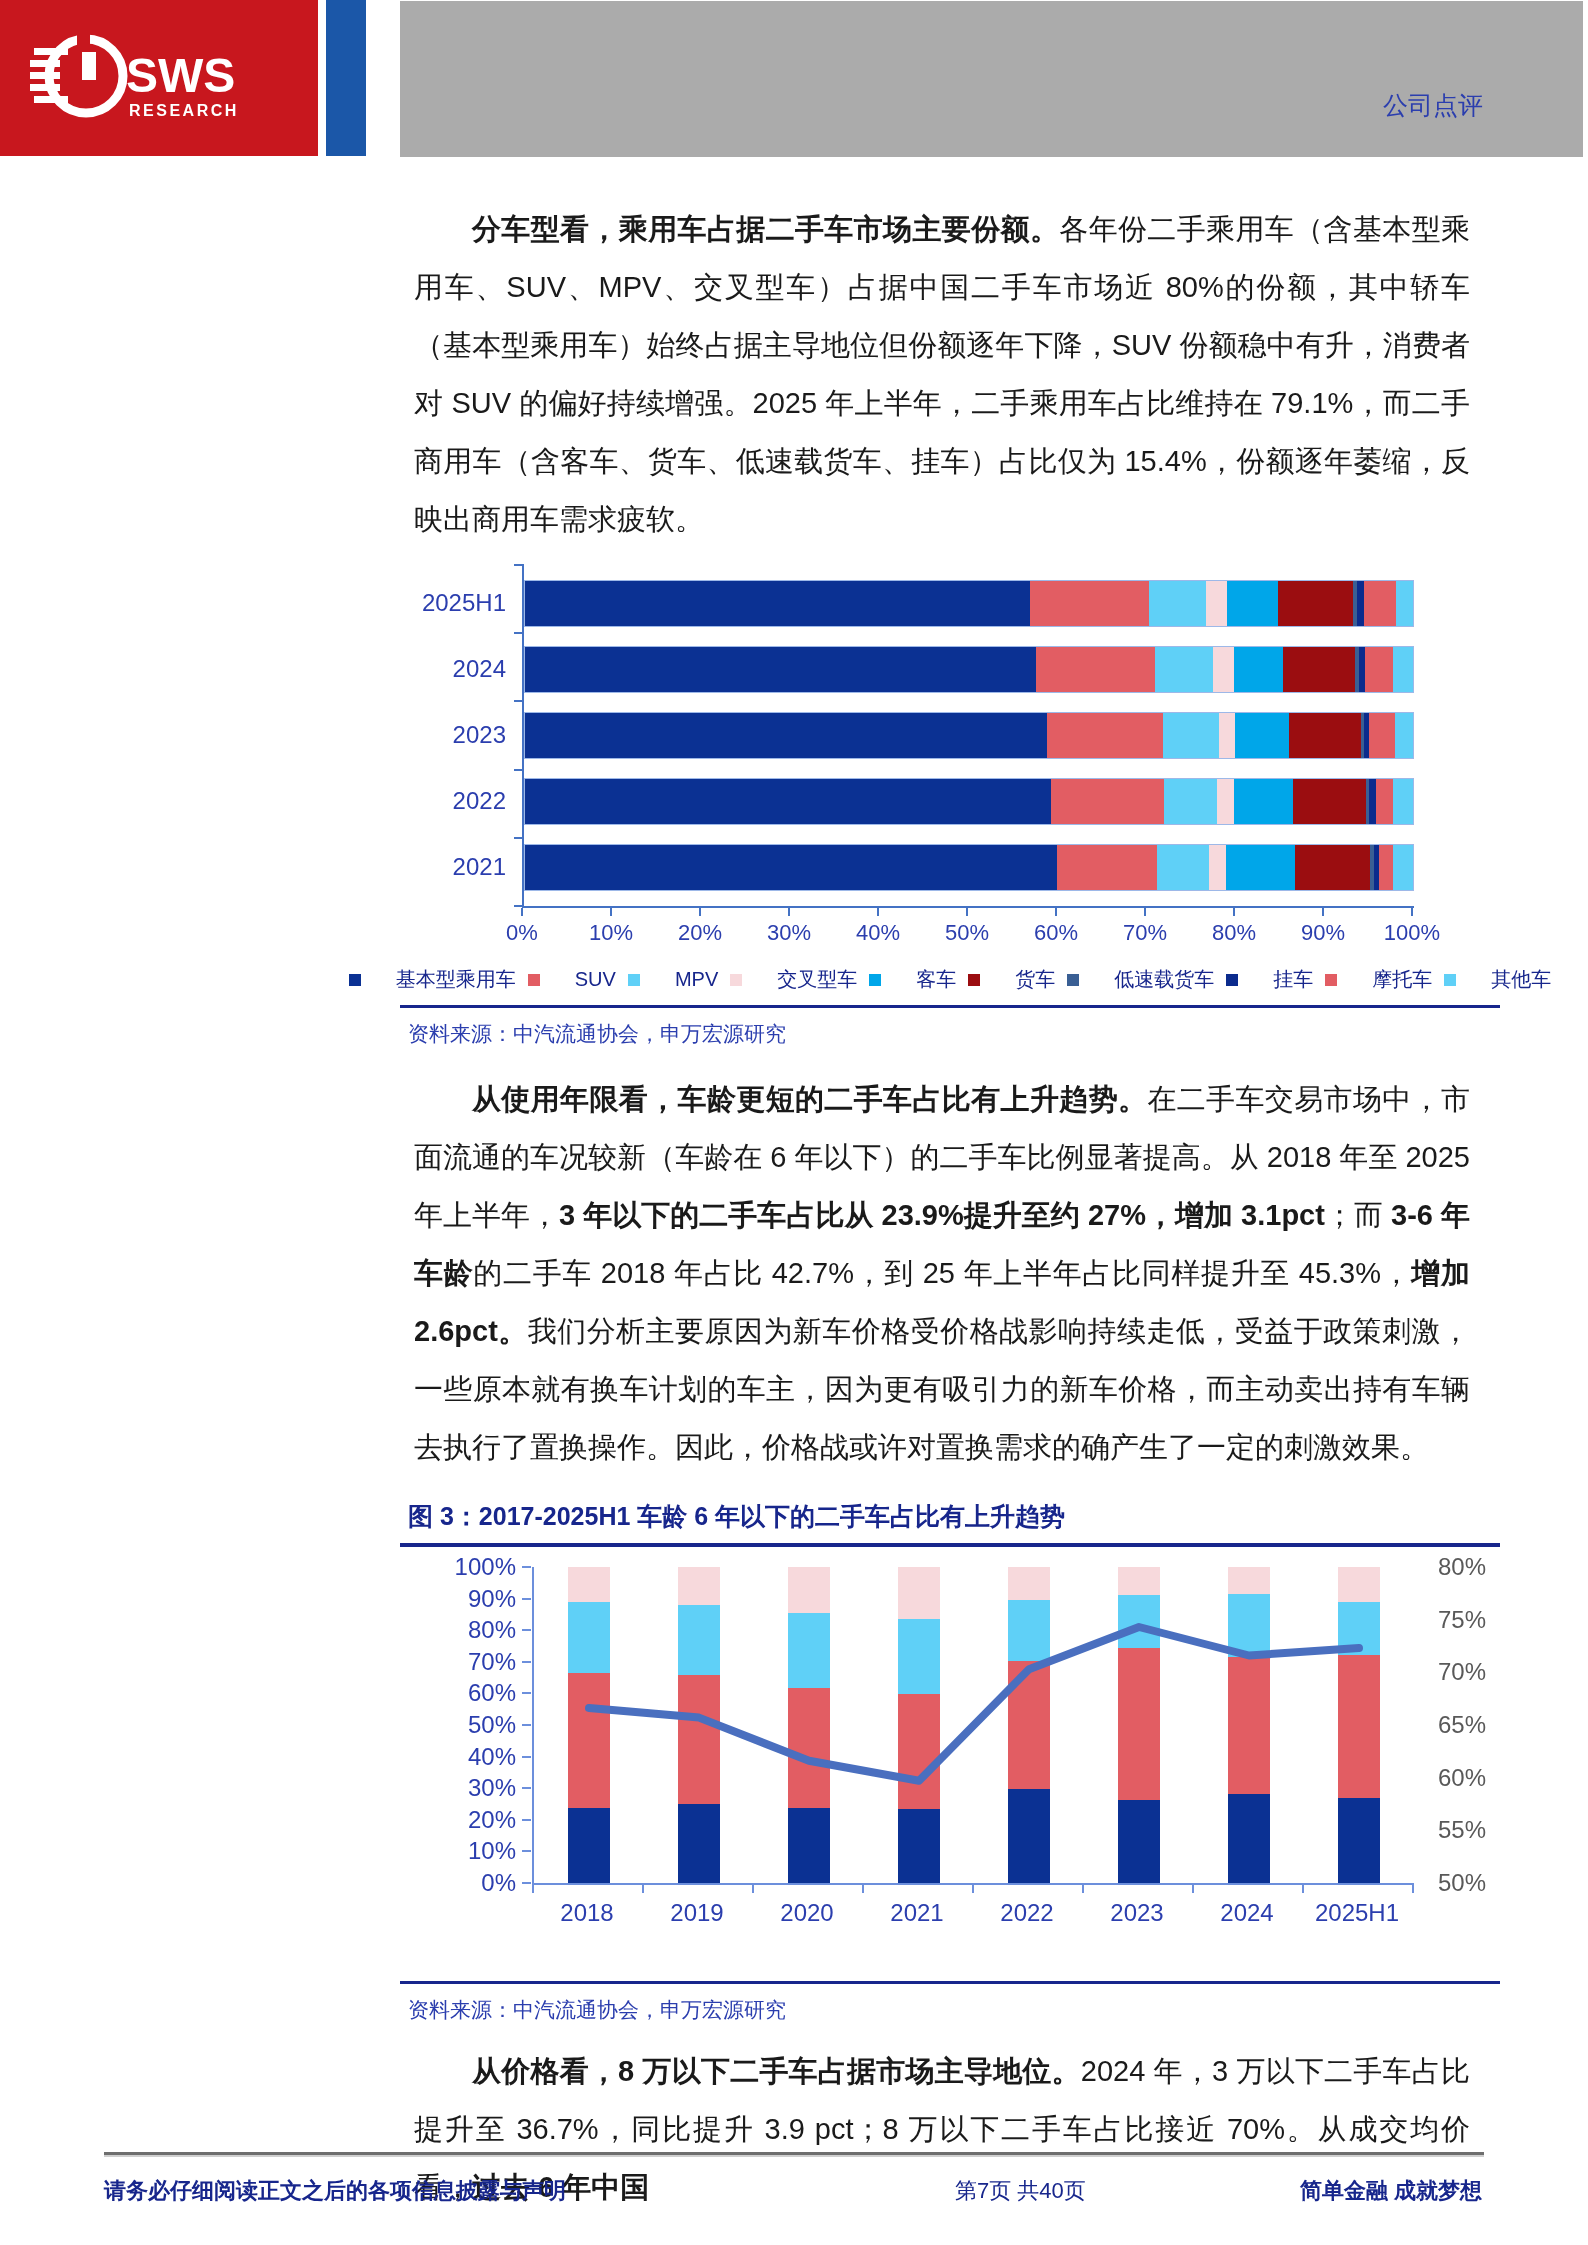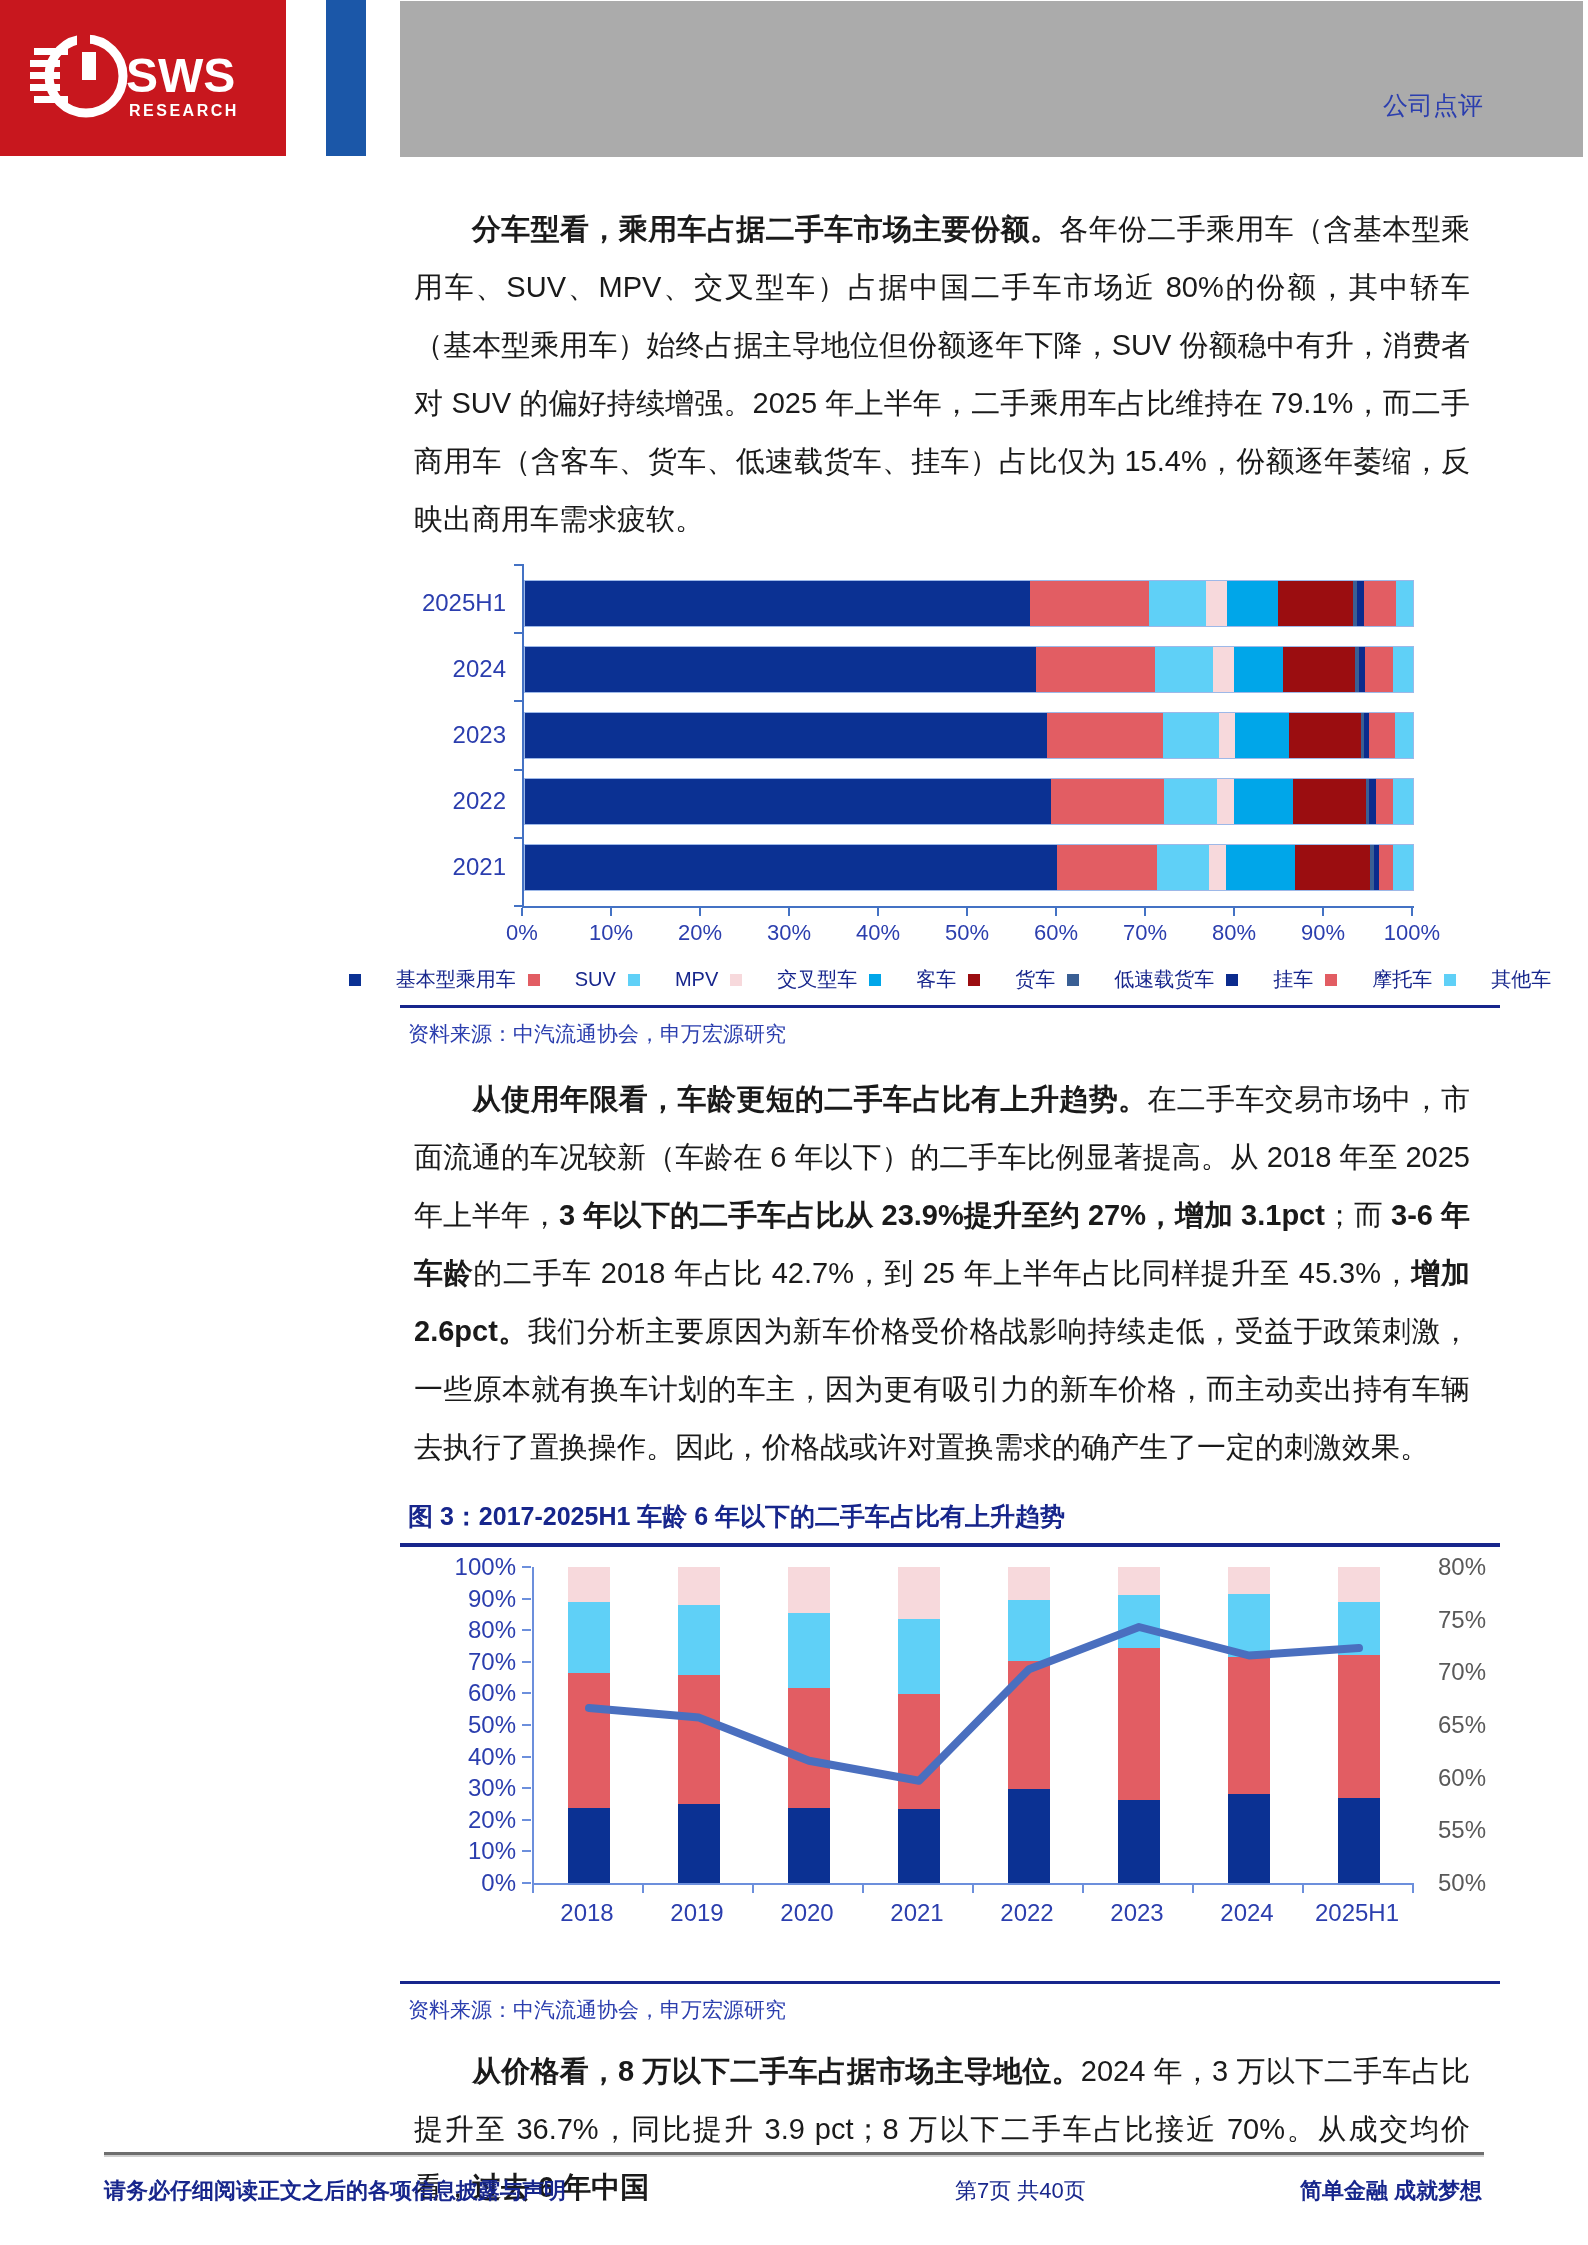--- a/index.html
+++ b/index.html
@@ -1,20 +1,20 @@
 <!DOCTYPE html>
 <html style="--header-red: #C8171E; --header-blue: #1B57A8; --header-gray: #ABABAB; --accent-navy: #17268C; --blue-text: #2B3EAE; --axis-blue: #4472C4; --axis-light: #6C8FDC; --gray-text: #595959; --text-black: #1A1A1A;"><head>
 <meta charset="utf-8">
 <title>SWS Research Report Page</title>
 <style>
   html,body{margin:0;padding:0;background:#e9e9e9;}
   .page{position:relative;width:1588px;height:2245px;background:#ffffff;overflow:hidden;margin:0 auto;
         font-family:"Liberation Sans","DejaVu Sans",sans-serif;}
   
-  .hdr-red{position:absolute;left:0;top:0;width:286px;height:156px;background:var(--header-red);}
+  .hdr-red{position:absolute;left:0;top:0;width:318px;height:156px;background:var(--header-red);}
   .hdr-blue{position:absolute;left:326px;top:0;width:40px;height:156px;background:var(--header-blue);}
   .hdr-gray{position:absolute;left:400px;top:1px;right:5px;height:156px;background:var(--header-gray);
             display:flex;align-items:center;justify-content:flex-end;box-sizing:border-box;padding:52px 100px 0 0;}
   .doc-type{color:var(--blue-text);font-size:25px;}
   .logo{position:absolute;left:30px;top:22px;}
   
   .content{position:absolute;left:400px;top:156px;width:1100px;}
   .para{font-size:29px;line-height:58px;color:var(--text-black);text-align:justify;text-indent:58px;margin:0 30px 0 14px;}
   .para .b{font-weight:bold;}
   #p1{margin-top:44px;}

